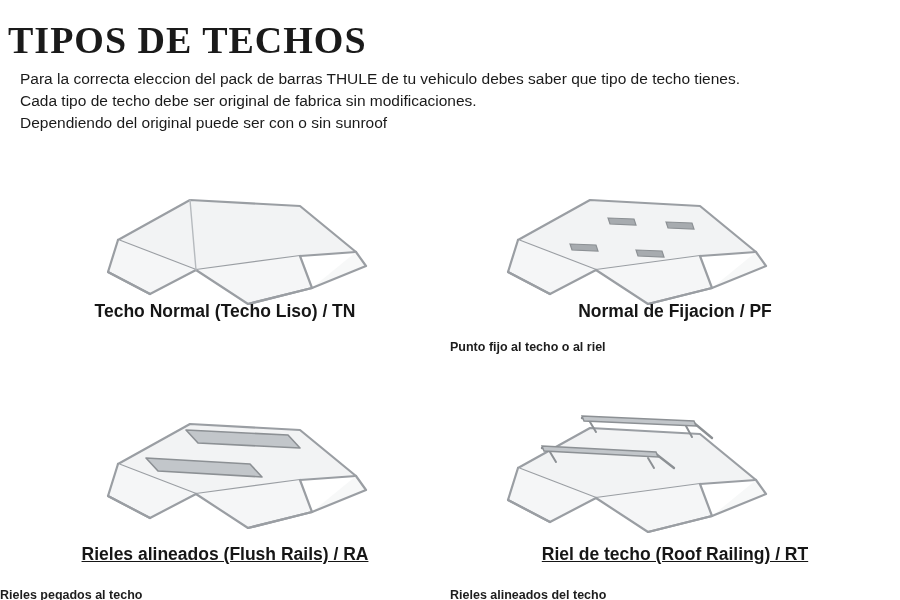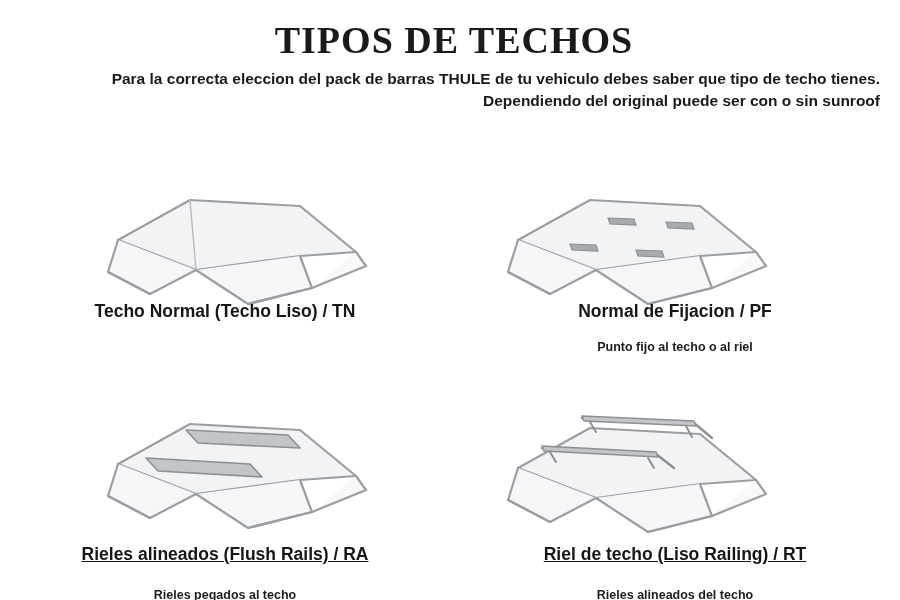--- a/index.html
+++ b/index.html
@@ -15,31 +15,30 @@
     overflow: hidden;
   }
   .page {
     position: relative;
     width: 900px;
     height: 600px;
     box-sizing: border-box;
     padding: 0;
   }
   .title {
-    text-align: center;
     font-size: 38px;
     font-weight: bold;
     letter-spacing: 1px;
     margin: 18px 0 6px 8px;
     font-family: "Liberation Serif", serif;
   }
   .subtitle-block {
-    text-align: right;
+    text-align: left;
     font-size: 15.5px;
-    font-weight: bold;
+    font-weight: normal;
     line-height: 1.42;
     margin: 0 auto;
     width: 860px;
   }
   .subtitle-line {
     display: block;
   }
   .grid {
     position: absolute;
     top: 148px;
@@ -74,38 +73,38 @@
     font-weight: bold;
     color: #161616;
     font-family: "Liberation Sans", sans-serif;
   }
   .cell.c3 .caption, .cell.c4 .caption { top: 152px; text-decoration: underline; }
   .subcaption {
     position: absolute;
     left: 0;
     top: 174px;
     width: 450px;
-    text-align: center;
     font-size: 12.5px;
     font-weight: bold;
     color: #1d1d1d;
   }
   .cell.c3 .subcaption, .cell.c4 .subcaption { top: 196px; }
 
   svg { display: block; }
 </style>
 </head>
 <body>
 
 <div class="page">
 
   <div class="title">TIPOS DE TECHOS</div>
 
   <div class="subtitle-block">
     <span class="subtitle-line">Para la correcta eleccion del pack de barras THULE de tu vehiculo debes saber que tipo de techo tienes.</span>
+    <span class="subtitle-line">Cada tipo de techo debe ser original de fabrica sin modificaciones.</span>
     <span class="subtitle-line">Dependiendo del original puede ser con o sin sunroof</span>
   </div>
 
   <div class="grid">
 
     <div class="cell c1">
       <div class="art">
         <svg width="450" height="158" viewBox="0 0 450 158" xmlns="http://www.w3.org/2000/svg">
           <g fill="none" stroke="#9a9ea3" stroke-width="2.2" stroke-linejoin="round" stroke-linecap="round">
 
@@ -190,18 +189,18 @@
             <path d="M236 34 L242 45" stroke-width="2"></path>
             <path d="M100 60 L106 70" stroke-width="2"></path>
             <path d="M198 66 L204 76" stroke-width="2"></path>
           </g>
           <g fill="#c2c6ca" stroke="#8c9094" stroke-width="1.4">
             <path d="M132 24 L244 29 L246 34 L134 29 Z"></path>
             <path d="M92 54 L206 60 L208 65 L94 59 Z"></path>
           </g>
         </svg>
       </div>
-      <div class="caption">Riel de techo (Liso Railing) / RT</div>
+      <div class="caption">Riel de techo (Roof Railing) / RT</div>
       <div class="subcaption">Rieles alineados del techo</div>
     </div>
 
   </div>
 </div>
 
 </body></html>

